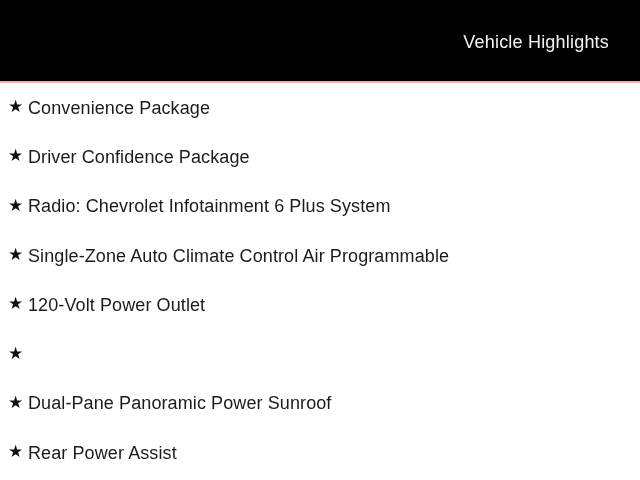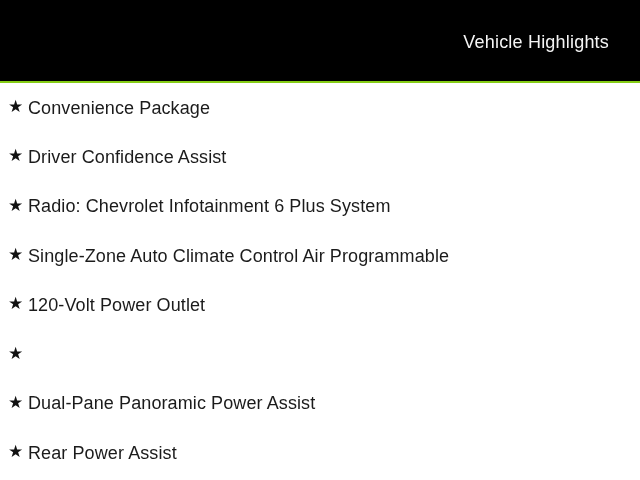--- a/index.html
+++ b/index.html
@@ -18,21 +18,21 @@
     width: 640px;
     height: 480px;
     background: #ffffff;
     display: flex;
     flex-direction: column;
   }
   .header {
     height: 81px;
     flex: 0 0 81px;
     background: #000000;
-    border-bottom: 2px solid #84cc16;
+    border-bottom: 2px solid #fca5a5;
     display: flex;
     align-items: center;
     justify-content: flex-end;
     padding-right: 31px;
     box-sizing: content-box;
   }
   .header-title {
     color: #f5f5f5;
     font-size: 18px;
     line-height: 1;
@@ -75,40 +75,40 @@
     <span class="header-title">Vehicle Highlights</span>
   </div>
 
   <ul class="highlight-list">
     <li class="highlight-item">
       <span class="star">★</span>
       <span class="item-label">Convenience Package</span>
     </li>
     <li class="highlight-item">
       <span class="star">★</span>
-      <span class="item-label">Driver Confidence Assist</span>
+      <span class="item-label">Driver Confidence Package</span>
     </li>
     <li class="highlight-item">
       <span class="star">★</span>
       <span class="item-label">Radio: Chevrolet Infotainment 6 Plus System</span>
     </li>
     <li class="highlight-item">
       <span class="star">★</span>
       <span class="item-label">Single-Zone Auto Climate Control Air Programmable</span>
     </li>
     <li class="highlight-item">
       <span class="star">★</span>
       <span class="item-label">120-Volt Power Outlet</span>
     </li>
     <li class="highlight-item">
       <span class="star">★</span>
     </li>
     <li class="highlight-item">
       <span class="star">★</span>
-      <span class="item-label">Dual-Pane Panoramic Power Assist</span>
+      <span class="item-label">Dual-Pane Panoramic Power Sunroof</span>
     </li>
     <li class="highlight-item">
       <span class="star">★</span>
       <span class="item-label">Rear Power Assist</span>
     </li>
   </ul>
 
 </div>
 
 </body></html>

